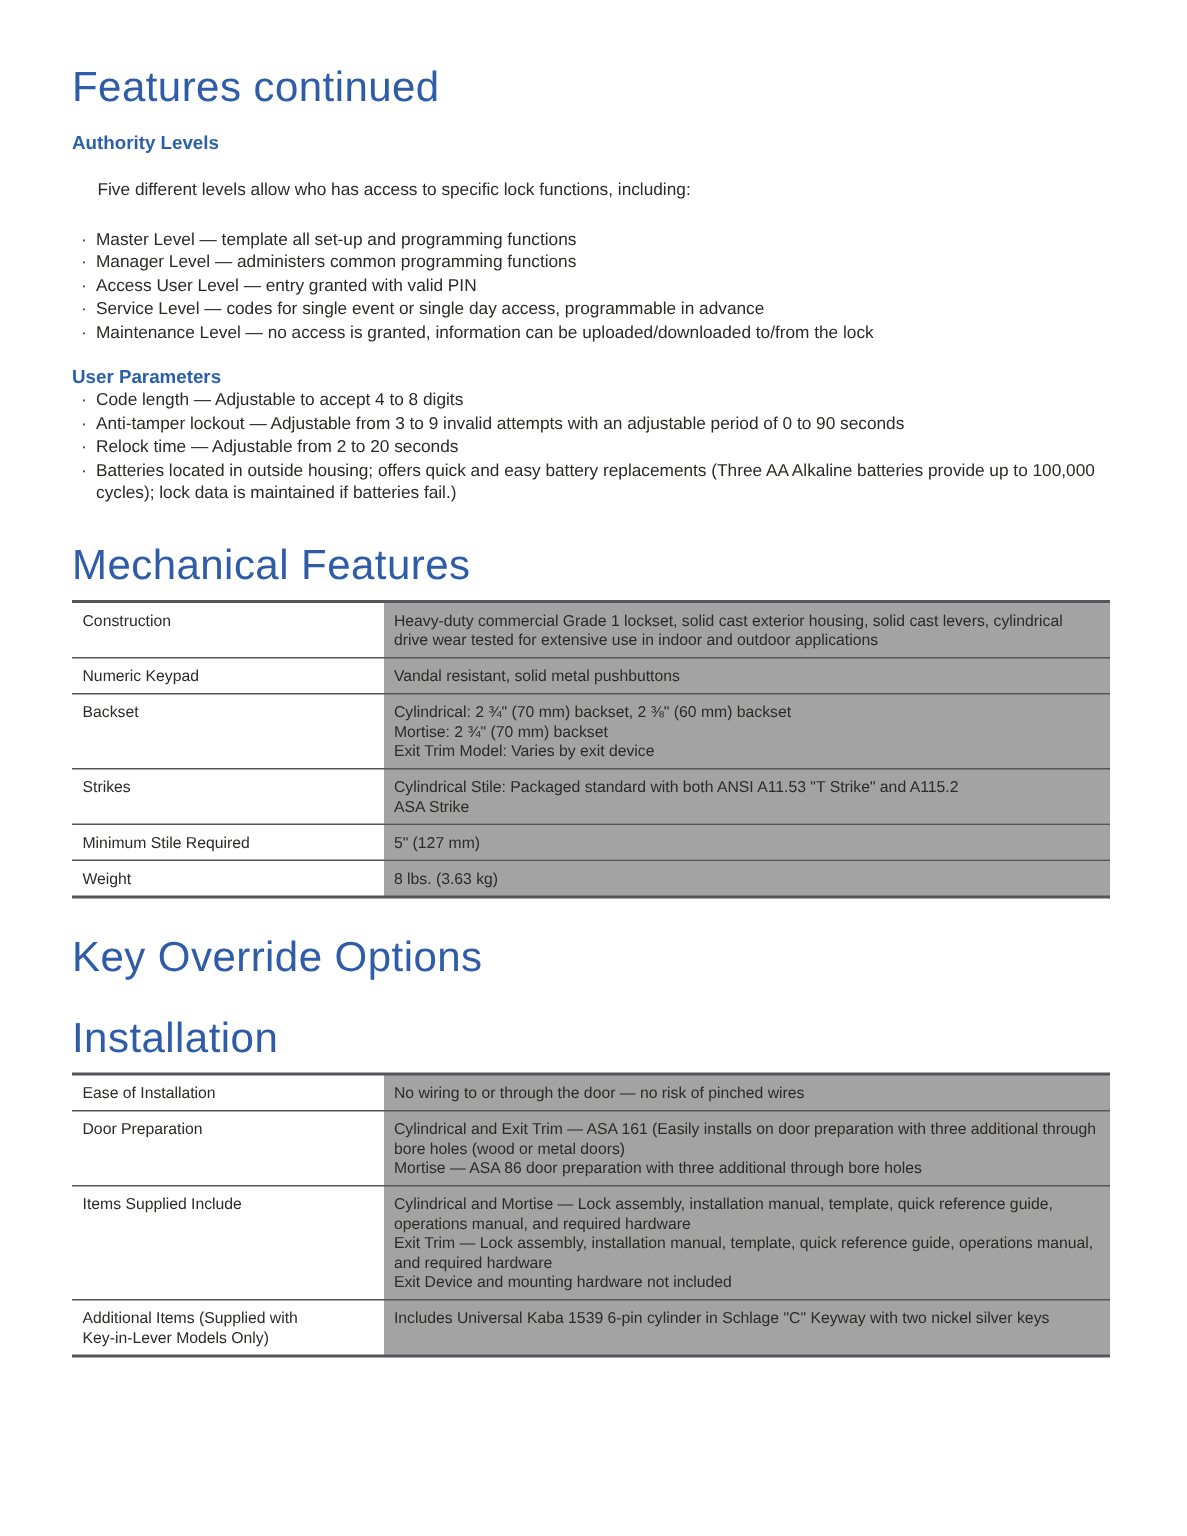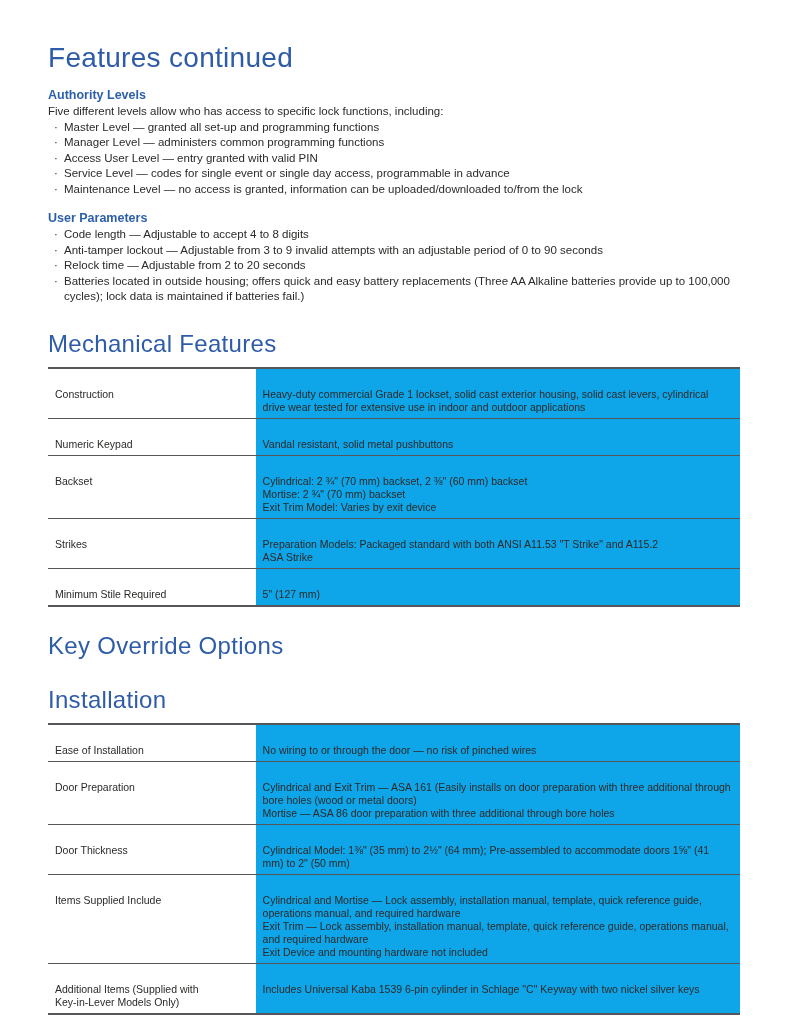--- a/index.html
+++ b/index.html
@@ -31,21 +31,21 @@
   .sub-heading {
     font-size: 12.5px;
     font-weight: 700;
     color: #2c5faa;
     margin: 13px 0 1px 0;
     line-height: 16px;
   }
   .intro {
     font-size: 11.5px;
     line-height: 15.5px;
-    margin: 0;
+    margin: 17px;
   }
   ul.bullets {
     list-style: none;
     margin: 0;
     padding: 0;
   }
   ul.bullets li {
     display: flex;
     font-size: 11.5px;
     line-height: 15.5px;
@@ -54,66 +54,66 @@
     flex: none;
     width: 10px;
     margin-left: 6px;
     text-align: left;
     color: #2b2a28;
   }
   .bullet-text {
     flex: 1;
   }
   .big-heading {
-    font-size: 24px;
+    font-size: 28px;
     font-weight: 400;
     color: #2e5ca8;
     letter-spacing: 0.3px;
     margin: 24px 0 8px 0;
     line-height: 30px;
   }
   table.spec {
     width: 100%;
     border-collapse: collapse;
     border-top: 2px solid #55565a;
     border-bottom: 2px solid #55565a;
   }
   table.spec td {
     font-size: 10.5px;
     line-height: 13px;
     vertical-align: top;
     border-bottom: 1px solid #55565a;
-    padding: 19px 8px 4px 7px;
+    padding: 6px 8px 4px 7px;
     white-space: pre-line;
   }
   table.spec tr:last-child td {
     border-bottom: none;
   }
   td.label {
     width: 30%;
     background: #ffffff;
   }
   td.value {
-    background: #0ea5e9;
+    background: #a3a3a3;
   }
 </style>
 </head>
 <body>
 
 <div class="page">
 
   <h1 class="doc-title">Features continued</h1>
 
   <div>
     <h3 class="sub-heading">Authority Levels</h3>
     <p class="intro">Five different levels allow who has access to specific lock functions, including:</p>
     <ul class="bullets">
       <li>
           <span class="bullet-marker">·</span>
-          <span class="bullet-text">Master Level — granted all set-up and programming functions</span>
+          <span class="bullet-text">Master Level — template all set-up and programming functions</span>
         </li>
       <li>
           <span class="bullet-marker">·</span>
           <span class="bullet-text">Manager Level — administers common programming functions</span>
         </li>
       <li>
           <span class="bullet-marker">·</span>
           <span class="bullet-text">Access User Level — entry granted with valid PIN</span>
         </li>
       <li>
@@ -166,49 +166,49 @@
       <td class="value">Vandal resistant, solid metal pushbuttons</td>
     </tr>
     <tr>
       <td class="label">Backset</td>
       <td class="value">Cylindrical: 2 ¾" (70 mm) backset, 2 ⅜" (60 mm) backset
 Mortise: 2 ¾" (70 mm) backset
 Exit Trim Model: Varies by exit device</td>
     </tr>
     <tr>
       <td class="label">Strikes</td>
-      <td class="value">Preparation Models: Packaged standard with both ANSI A11.53 "T Strike" and A115.2
+      <td class="value">Cylindrical Stile: Packaged standard with both ANSI A11.53 "T Strike" and A115.2
 ASA Strike</td>
     </tr>
     <tr>
       <td class="label">Minimum Stile Required</td>
       <td class="value">5" (127 mm)</td>
+    </tr>
+    <tr>
+      <td class="label">Weight</td>
+      <td class="value">8 lbs. (3.63 kg)</td>
     </tr>
   </tbody>
     </table>
 
   <h2 class="big-heading">Key Override Options</h2>
 
   <h2 class="big-heading">Installation</h2>
   <table class="spec">
     <tbody>
         <tr>
       <td class="label">Ease of Installation</td>
       <td class="value">No wiring to or through the door — no risk of pinched wires</td>
     </tr>
     <tr>
       <td class="label">Door Preparation</td>
       <td class="value">Cylindrical and Exit Trim — ASA 161 (Easily installs on door preparation with three additional through bore holes (wood or metal doors)
 Mortise — ASA 86 door preparation with three additional through bore holes</td>
     </tr>
     <tr>
-      <td class="label">Door Thickness</td>
-      <td class="value">Cylindrical Model: 1⅜" (35 mm) to 2½" (64 mm); Pre-assembled to accommodate doors 1⅝" (41 mm) to 2" (50 mm)</td>
-    </tr>
-    <tr>
       <td class="label">Items Supplied Include</td>
       <td class="value">Cylindrical and Mortise — Lock assembly, installation manual, template, quick reference guide, operations manual, and required hardware
 Exit Trim — Lock assembly, installation manual, template, quick reference guide, operations manual, and required hardware
 Exit Device and mounting hardware not included</td>
     </tr>
     <tr>
       <td class="label">Additional Items (Supplied with
 Key-in-Lever Models Only)</td>
       <td class="value">Includes Universal Kaba 1539 6-pin cylinder in Schlage "C" Keyway with two nickel silver keys</td>
     </tr>

